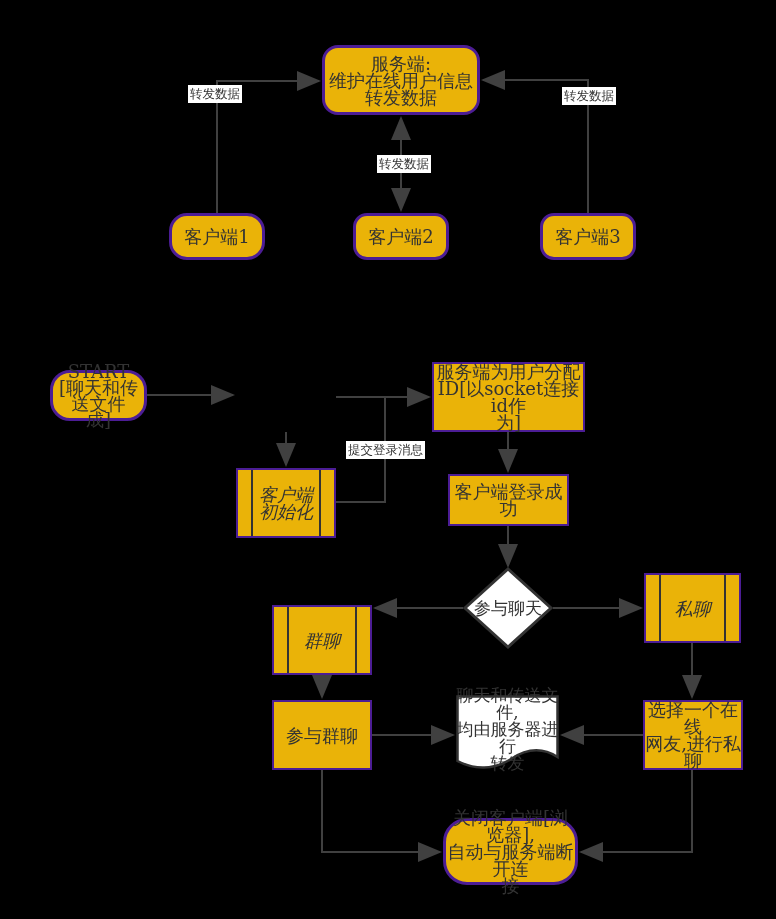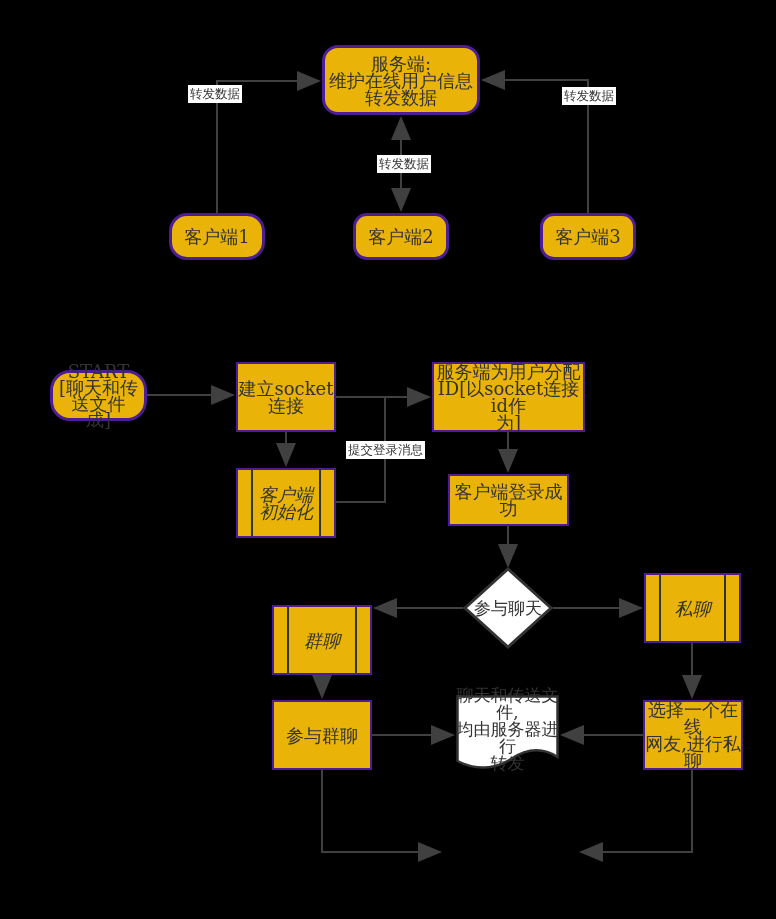--- a/index.html
+++ b/index.html
@@ -78,22 +78,20 @@
   <div class="node stadium" style="left:322px;top:45px;width:158px;height:70px;">服务端:
 维护在线用户信息
 转发数据</div>
   <div class="node stadium r14" style="left:169px;top:213px;width:96px;height:47px;border-radius:18px;">客户端1</div>
   <div class="node stadium r14" style="left:353px;top:213px;width:96px;height:47px;">客户端2</div>
   <div class="node stadium r14" style="left:540px;top:213px;width:96px;height:47px;">客户端3</div>
 
   <div class="node stadium r20" style="left:50px;top:370px;width:97px;height:51px;line-height:16px;">START
 [聊天和传送文件
 成]</div>
-  <div class="node" style="left:236px;top:362px;width:100px;height:70px;">建立socket
-连接</div>
   <div class="node" style="left:432px;top:362px;width:153px;height:70px;">服务端为用户分配
 ID[以socket连接id作
 为]</div>
   <div class="node predef" style="left:236px;top:468px;width:100px;height:70px;">客户端
 初始化</div>
   <div class="node" style="left:448px;top:474px;width:121px;height:52px;">客户端登录成功</div>
 
   <div class="shape-wrap" style="left:462px;top:566px;width:92px;height:84px;">
     <svg width="92" height="84">
       <polygon points="46,3 89,42 46,81 3,42" fill="#ffffff" stroke="#333333" stroke-width="3"></polygon>
@@ -110,19 +108,22 @@
       <path d="M1.5,1.5 L101.5,1.5 L101.5,62 C 86,52 70,54 55,64 C 38,75 18,75 1.5,66 Z" fill="#ffffff" stroke="#333333" stroke-width="2.5"></path>
     </svg>
     <div class="shape-label doc-label">聊天和传送文件,
 均由服务器进行
 转发</div>
   </div>
 
   <div class="node" style="left:643px;top:700px;width:100px;height:70px;">选择一个在线
 网友,进行私
 聊</div>
+  <div class="node stadium r24" style="left:443px;top:818px;width:135px;height:67px;">关闭客户端[浏览器],
+自动与服务端断开连
+接</div>
 
   <div class="edge-label" style="left:188px;top:85px;">转发数据</div>
   <div class="edge-label" style="left:377px;top:155px;">转发数据</div>
   <div class="edge-label" style="left:562px;top:87px;">转发数据</div>
   <div class="edge-label" style="left:346px;top:441px;">提交登录消息</div>
 
 </div>
 
 </body></html>

